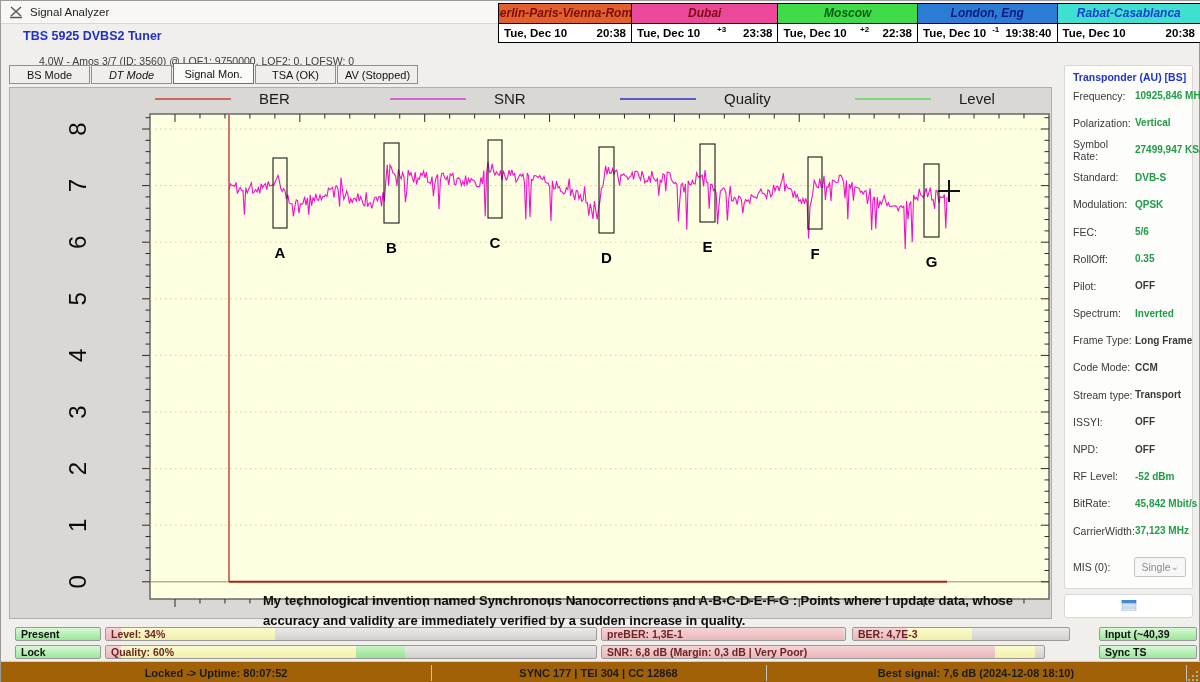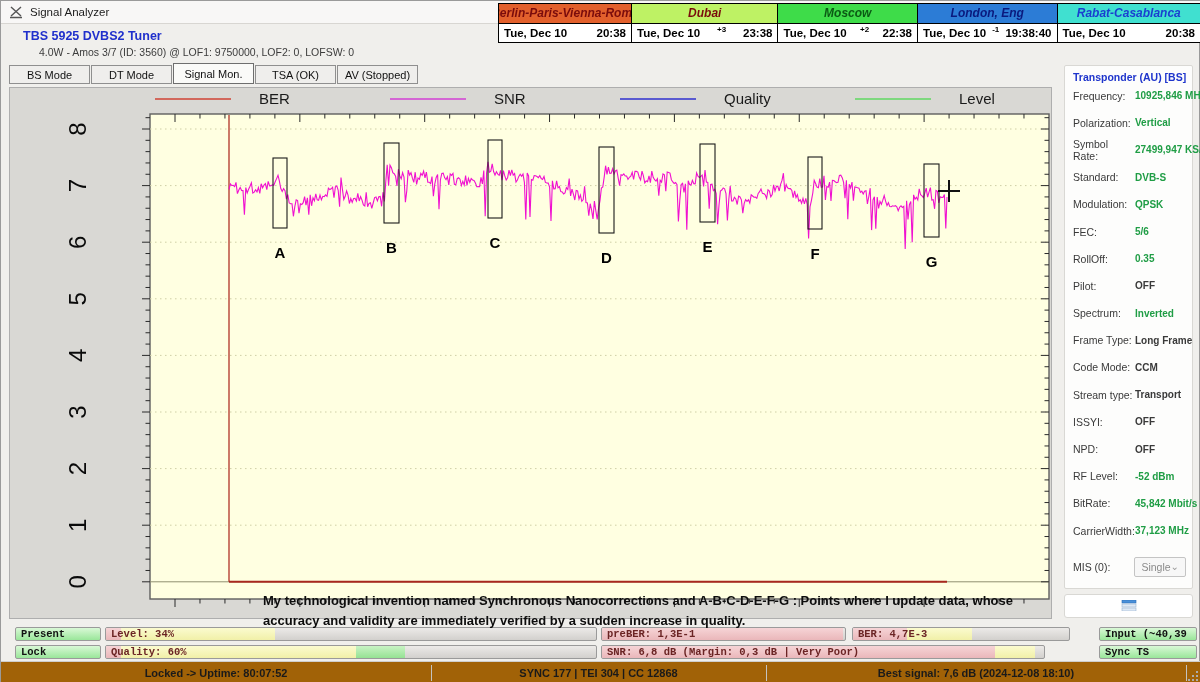--- a/index.html
+++ b/index.html
@@ -8,21 +8,21 @@
   .app{position:absolute;inset:0;border:1px solid #9a9a9a;box-sizing:border-box;}
 
   
   .titlebar{position:absolute;left:0;top:0;width:1200px;height:22px;background:#f8f7f6;
             border-bottom:1px solid #d8d6d2;display:flex;align-items:center;}
   .titlebar .ticon{margin-left:8px;display:inline-flex;}
   .titlebar .ttext{margin-left:7px;font-size:11.5px;color:#1c1c1c;}
 
   
   .tuner-name{position:absolute;left:22px;top:28px;font-size:12.5px;font-weight:bold;color:#2030cc;}
-  .tuner-details{position:absolute;left:38px;top:45px;font-size:10.5px;color:#3c3c3c;}
+  .tuner-details{position:absolute;left:38px;top:54px;font-size:10.5px;color:#3c3c3c;}
 
   
   .clock-table{position:absolute;left:497px;top:2px;width:703px;height:40px;display:flex;
                border:1px solid #000;box-sizing:border-box;background:#fff;}
   .clock-col{display:flex;flex-direction:column;border-right:1px solid #000;box-sizing:border-box;}
   .clock-col:last-child{border-right:none;}
   .clock-head{height:19px;border-bottom:1px solid #000;font-size:12px;font-weight:bold;font-style:italic;
               display:flex;align-items:center;justify-content:center;white-space:nowrap;overflow:hidden;}
   .clock-time{height:19px;display:flex;align-items:center;justify-content:space-between;
               font-size:11.5px;font-weight:bold;color:#000;padding:0 5px;background:#fff;}
@@ -65,21 +65,21 @@
               display:flex;align-items:center;justify-content:space-between;padding:0 6px;box-sizing:border-box;}
   .mis-select .val{font-size:10.5px;color:#8a8a8a;}
   .mis-select .chev{font-size:10px;color:#9a9a9a;line-height:1;}
 
   .sb-button{position:absolute;left:1063px;top:593px;width:129px;height:24px;background:#ffffff;
              border:1px solid #d9d8d4;border-radius:3px;box-sizing:border-box;display:flex;
              align-items:center;justify-content:center;z-index:5;}
 
   
   .meter{position:absolute;height:14px;border:1px solid #9a9a9a;border-radius:2px;box-sizing:border-box;
-         background:linear-gradient(#eceae8,#d2d0cd);overflow:hidden;font-family:Liberation Mono, monospace;}
+         background:linear-gradient(#eceae8,#d2d0cd);overflow:hidden;}
   .meter .segwrap{position:absolute;inset:0;display:flex;}
   .seg-pink{background:linear-gradient(#f6d4d6,#eab7ba);}
   .seg-yellow{background:linear-gradient(#fbfbcf,#f1f0a8);}
   .seg-green{background:linear-gradient(#c8f3c4,#95e293);}
   .meter.fullgreen{background:linear-gradient(#d9f8d6,#9ae69a);}
   .meter .mlabel{position:absolute;left:5px;top:0;line-height:12px;font-size:10.5px;font-weight:bold;z-index:2;}
   .mlabel.dark{color:#111;}
   .mlabel.maroon{color:#6b2424;}
 
   
@@ -107,21 +107,21 @@
   <div class="clock-table" id="clocks">
       <div class="clock-col" style="width: 133px;">
         <div class="clock-head" style="background: rgb(226, 96, 44); color: rgb(122, 12, 12);">Berlin-Paris-Vienna-Roma</div>
         <div class="clock-time">
           <span>Tue, Dec 10</span>
           <span class="off"></span>
           <span>20:38</span>
         </div>
       </div>
       <div class="clock-col" style="width: 147px;">
-        <div class="clock-head" style="background: #bef264; color: rgb(122, 12, 12);">Dubai</div>
+        <div class="clock-head" style="background: #ec4899; color: rgb(122, 12, 12);">Dubai</div>
         <div class="clock-time">
           <span>Tue, Dec 10</span>
           <span class="off">+3</span>
           <span>23:38</span>
         </div>
       </div>
       <div class="clock-col" style="width: 140px;">
         <div class="clock-head" style="background: rgb(62, 220, 73); color: rgb(11, 90, 20);">Moscow</div>
         <div class="clock-time">
           <span>Tue, Dec 10</span>
@@ -145,21 +145,21 @@
           <span>20:38</span>
         </div>
       </div>
     </div>
 
   <div class="tuner-name">TBS 5925 DVBS2 Tuner</div>
   <div class="tuner-details">4.0W - Amos 3/7 (ID: 3560) @ LOF1: 9750000, LOF2: 0, LOFSW: 0</div>
 
   <div id="tabs">
       <div class="tab" style="left: 8px; width: 81px;">BS Mode</div>
-      <div class="tab" style="left: 90px; width: 81px;">DT Mode</div>
+      <div class="tab" style="left: 90px; width: 81px; font-style: italic;">DT Mode</div>
       <div class="tab active" style="left: 172px; width: 81px;">Signal Mon.</div>
       <div class="tab" style="left: 254px; width: 81px;">TSA (OK)</div>
       <div class="tab" style="left: 336px; width: 81px;">AV (Stopped)</div>
     </div>
 
   <div class="chart">
     <div id="legend"></div>
     <svg id="plot" width="1041" height="530" viewBox="0 0 1041 530">
         <rect x="140" y="26" width="899" height="485" fill="#ffffe1" stroke="#5f5f5f" stroke-width="1.4"></rect>
         <line x1="140" y1="437.2" x2="1039" y2="437.2" stroke="#cfcfa6" stroke-width="1" stroke-dasharray="1.5 3.5"></line>

